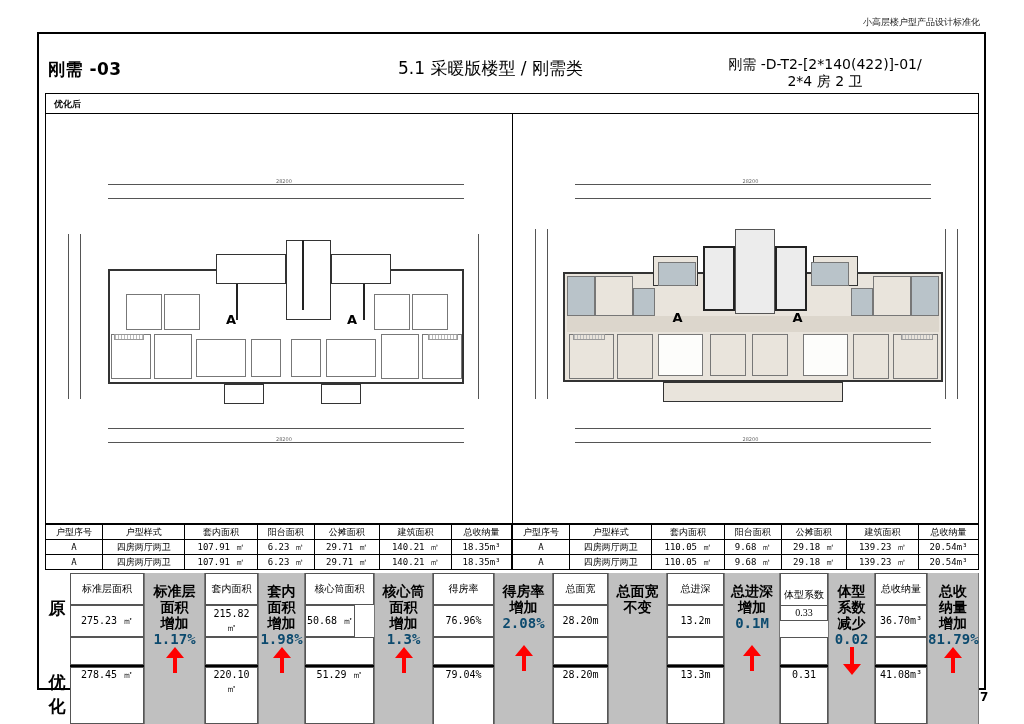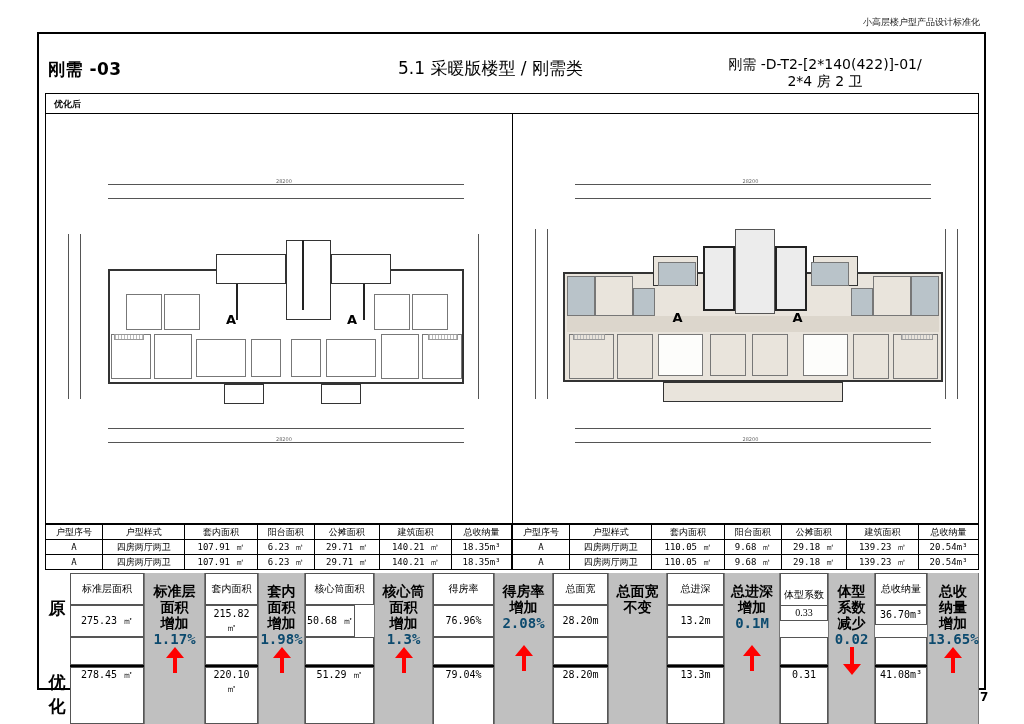--- a/index.html
+++ b/index.html
@@ -303,23 +303,23 @@
   <div class="cell val" style="left:736px;top:32px;width:48px;height:16px;font-family:Liberation Serif, serif;">0.33</div>
   <div class="cell" style="left:736px;top:64px;width:48px;height:28px;"></div>
   <div class="cell val" style="left:736px;top:94px;width:48px;height:57px;align-items:flex-start;">0.31</div>
   <div class="grey" style="left:784px;width:47px;">
     <div class="glabel">体型<br>系数<br>减少</div>
     <div class="gval">0.02</div>
     <div class="arrow-down"></div>
   </div>
 
   <div class="cell" style="left:831px;top:0;width:52px;height:32px;">总收纳量</div>
-  <div class="cell val" style="left:831px;top:32px;width:52px;height:20px;">36.70m³</div>
+  <div class="cell val" style="left:831px;top:32px;width:52px;height:32px;">36.70m³</div>
   <div class="cell" style="left:831px;top:64px;width:52px;height:28px;"></div>
   <div class="cell val" style="left:831px;top:94px;width:52px;height:57px;align-items:flex-start;">41.08m³</div>
   <div class="grey" style="left:883px;width:52px;">
     <div class="glabel">总收<br>纳量<br>增加</div>
-    <div class="gval">13.65%</div>
+    <div class="gval">81.79%</div>
     <div class="arrow-up"></div>
   </div>
 </div>
 
 <div class="page-num">7</div>
 
 </body></html>

